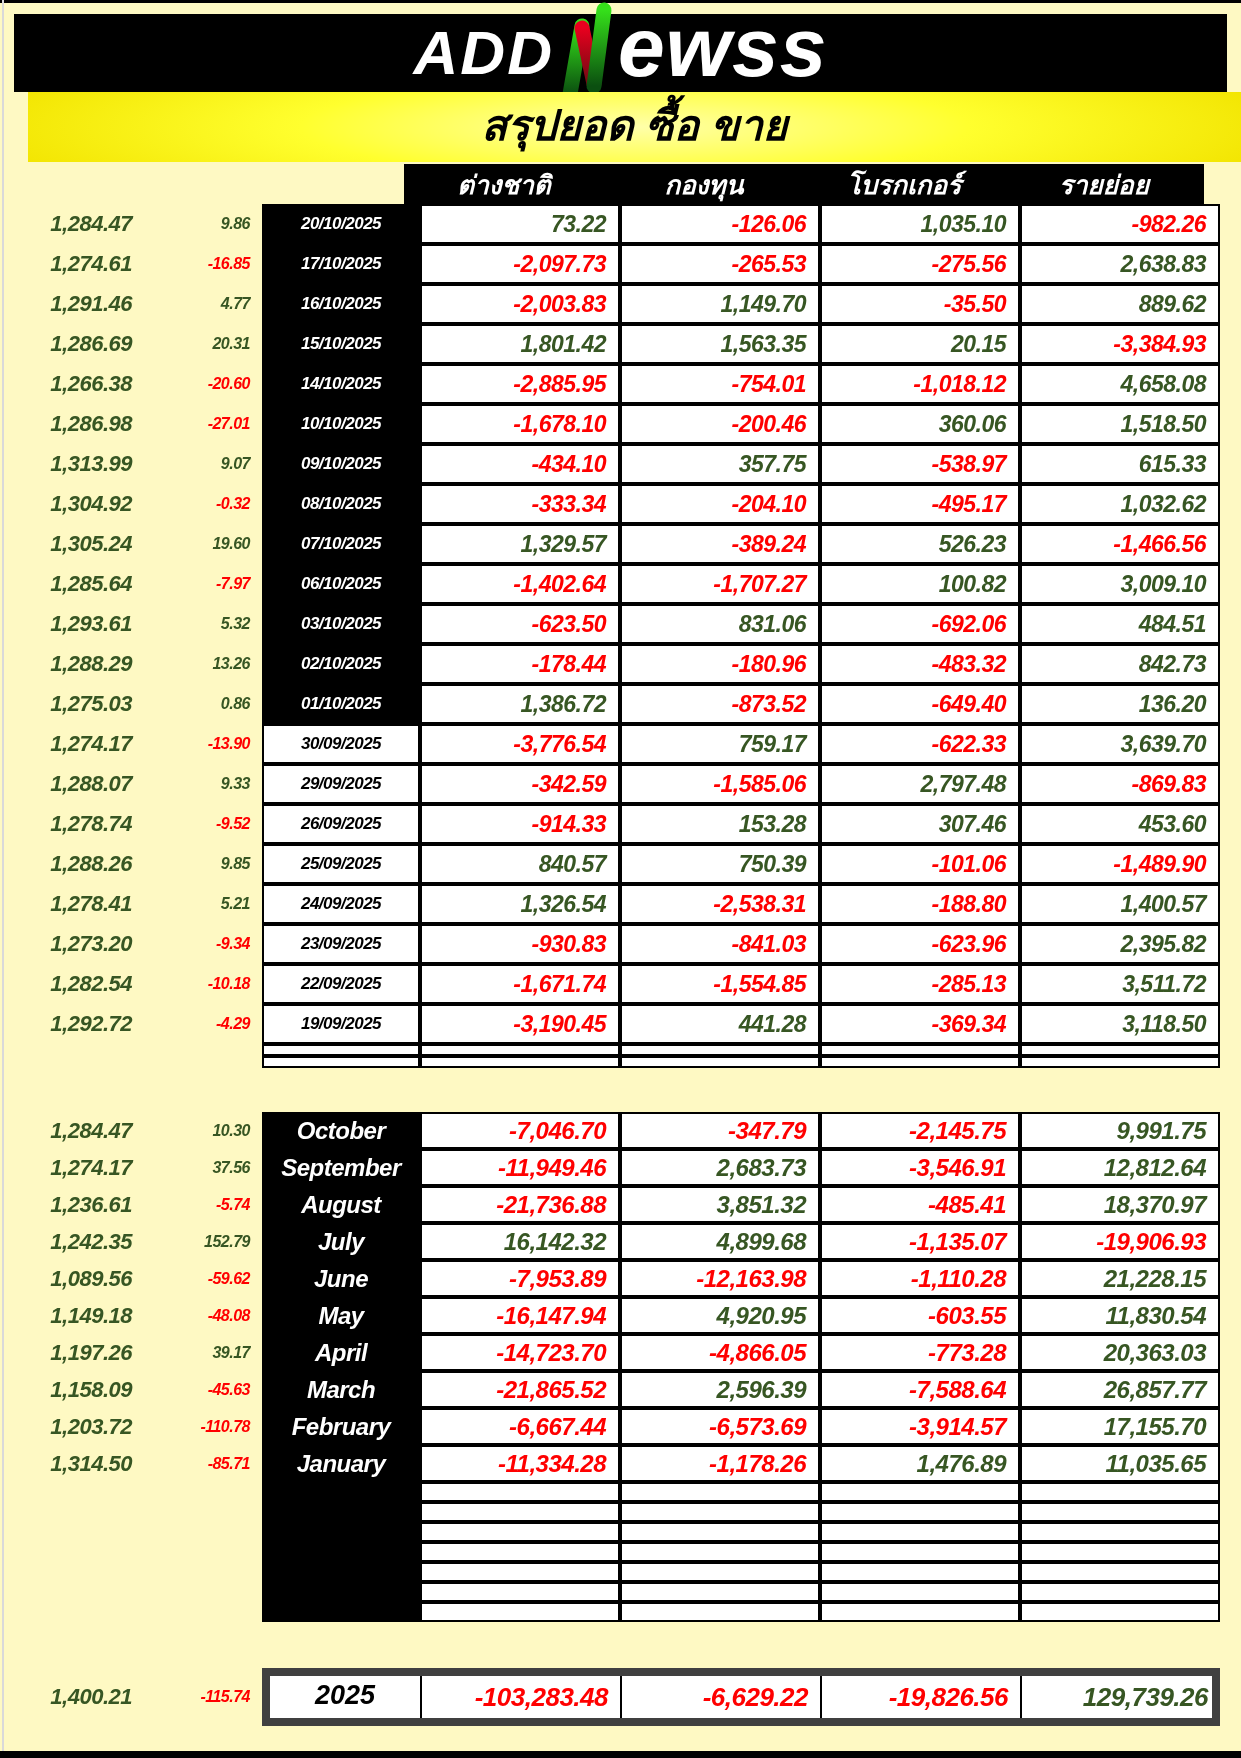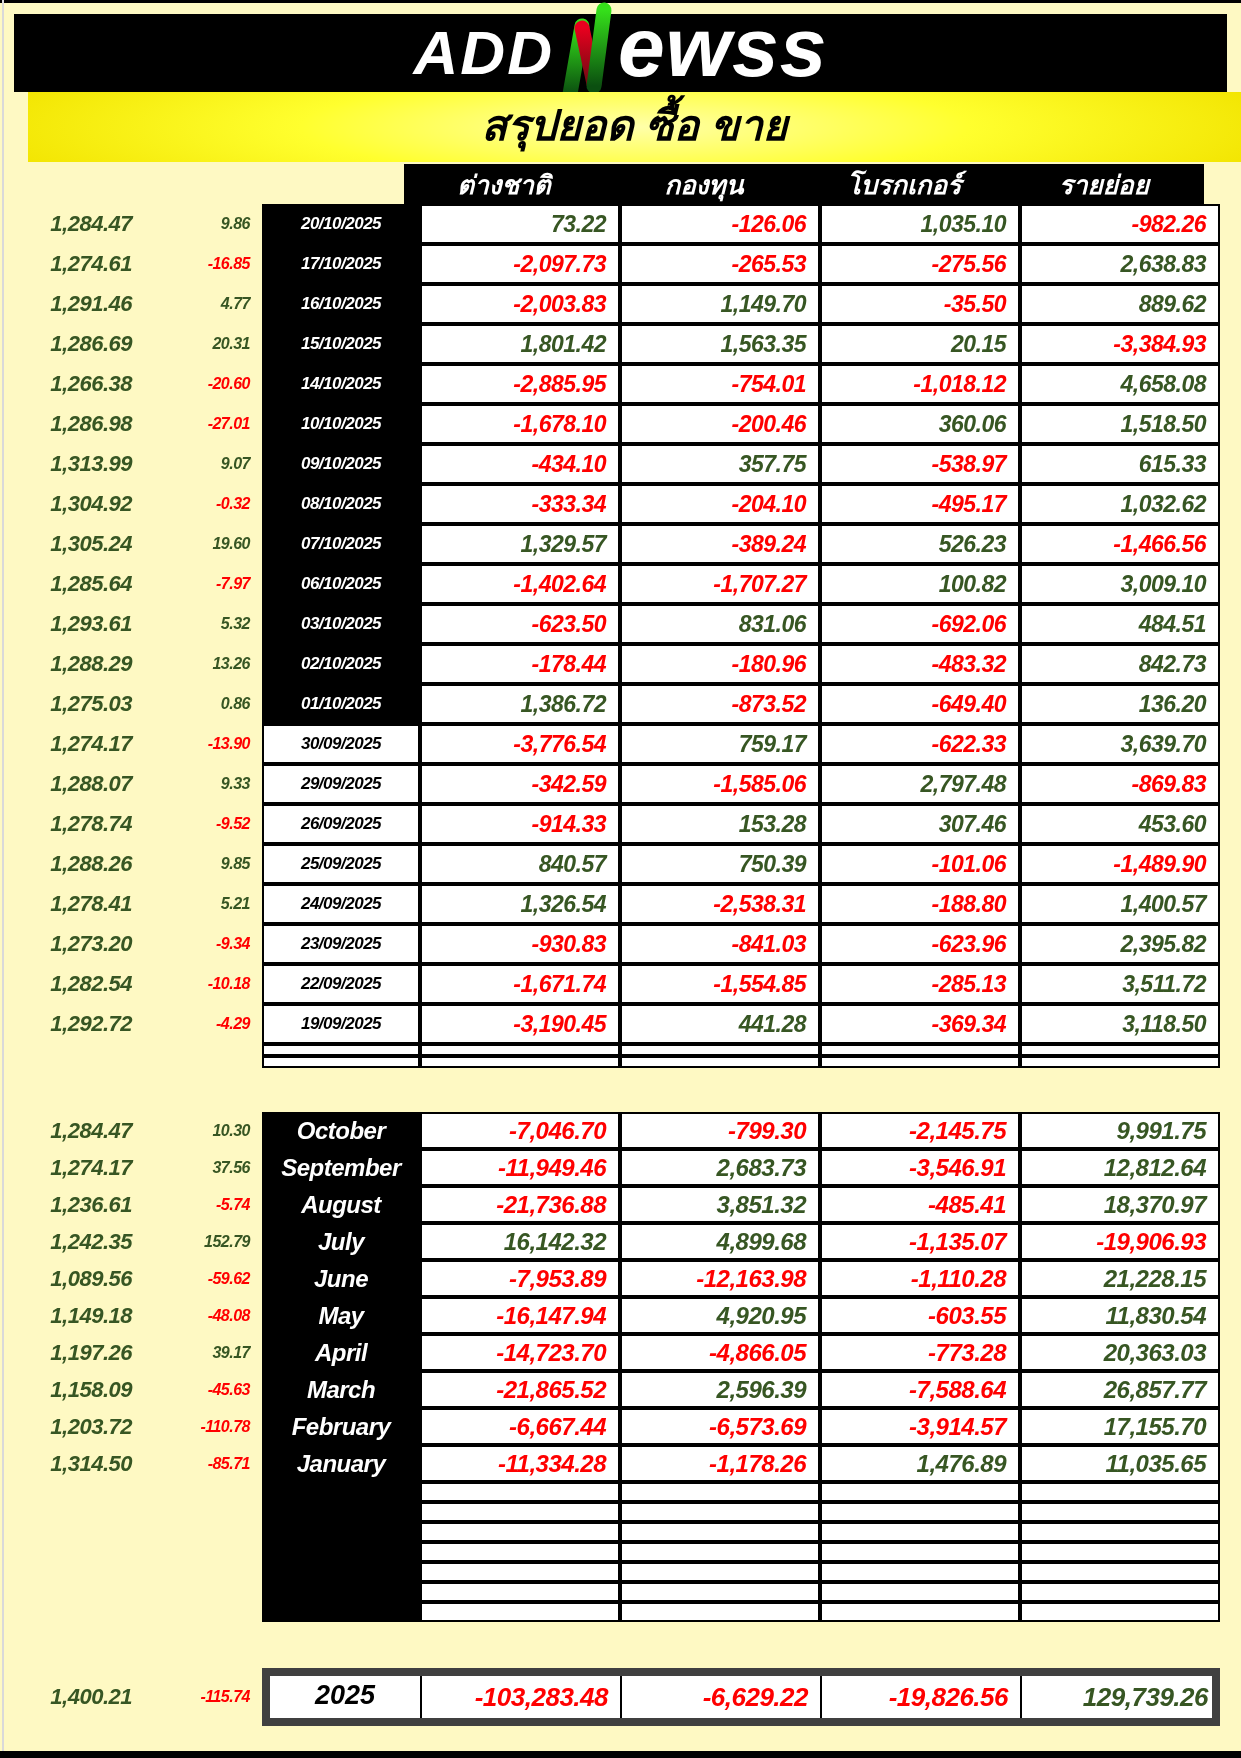--- a/index.html
+++ b/index.html
@@ -306,21 +306,21 @@
         <div class="cell val"></div>
         <div class="cell val"></div>
       </div>
     </div>
   <div id="monthly">
       <div class="trow h37">
         <div class="cell num idx pos">1,284.47</div>
         <div class="cell num chg pos">10.30</div>
         <div class="cell date black">October</div>
         <div class="cell val neg">-7,046.70</div>
-        <div class="cell val neg">-799.30</div>
+        <div class="cell val neg">-347.79</div>
         <div class="cell val neg">-2,145.75</div>
         <div class="cell val pos">9,991.75</div>
       </div>
       <div class="trow h37">
         <div class="cell num idx pos">1,274.17</div>
         <div class="cell num chg pos">37.56</div>
         <div class="cell date black">September</div>
         <div class="cell val neg">-11,949.46</div>
         <div class="cell val pos">2,683.73</div>
         <div class="cell val neg">-3,546.91</div>

